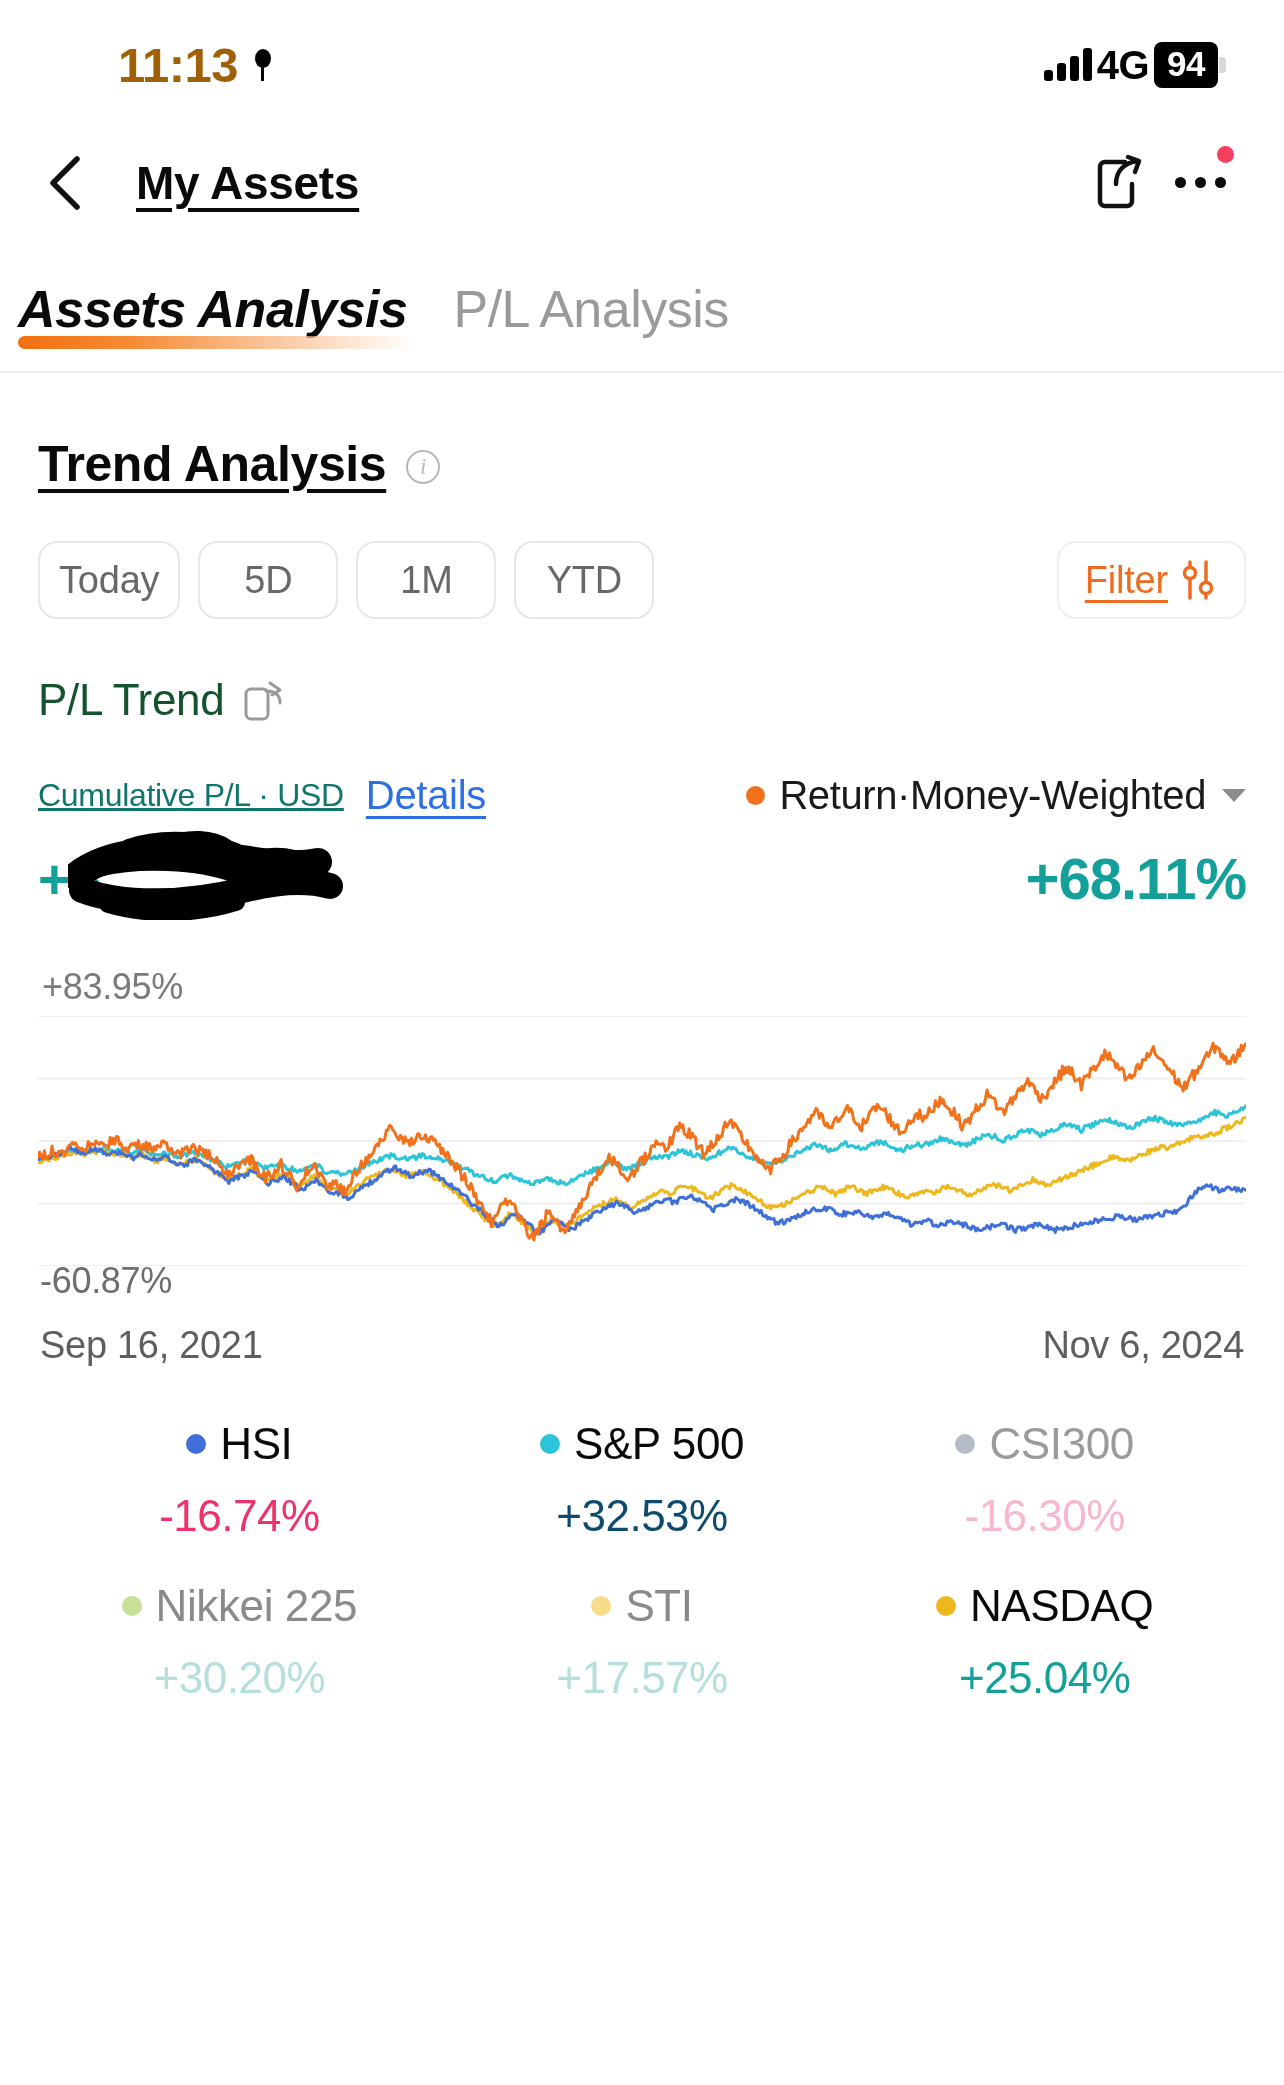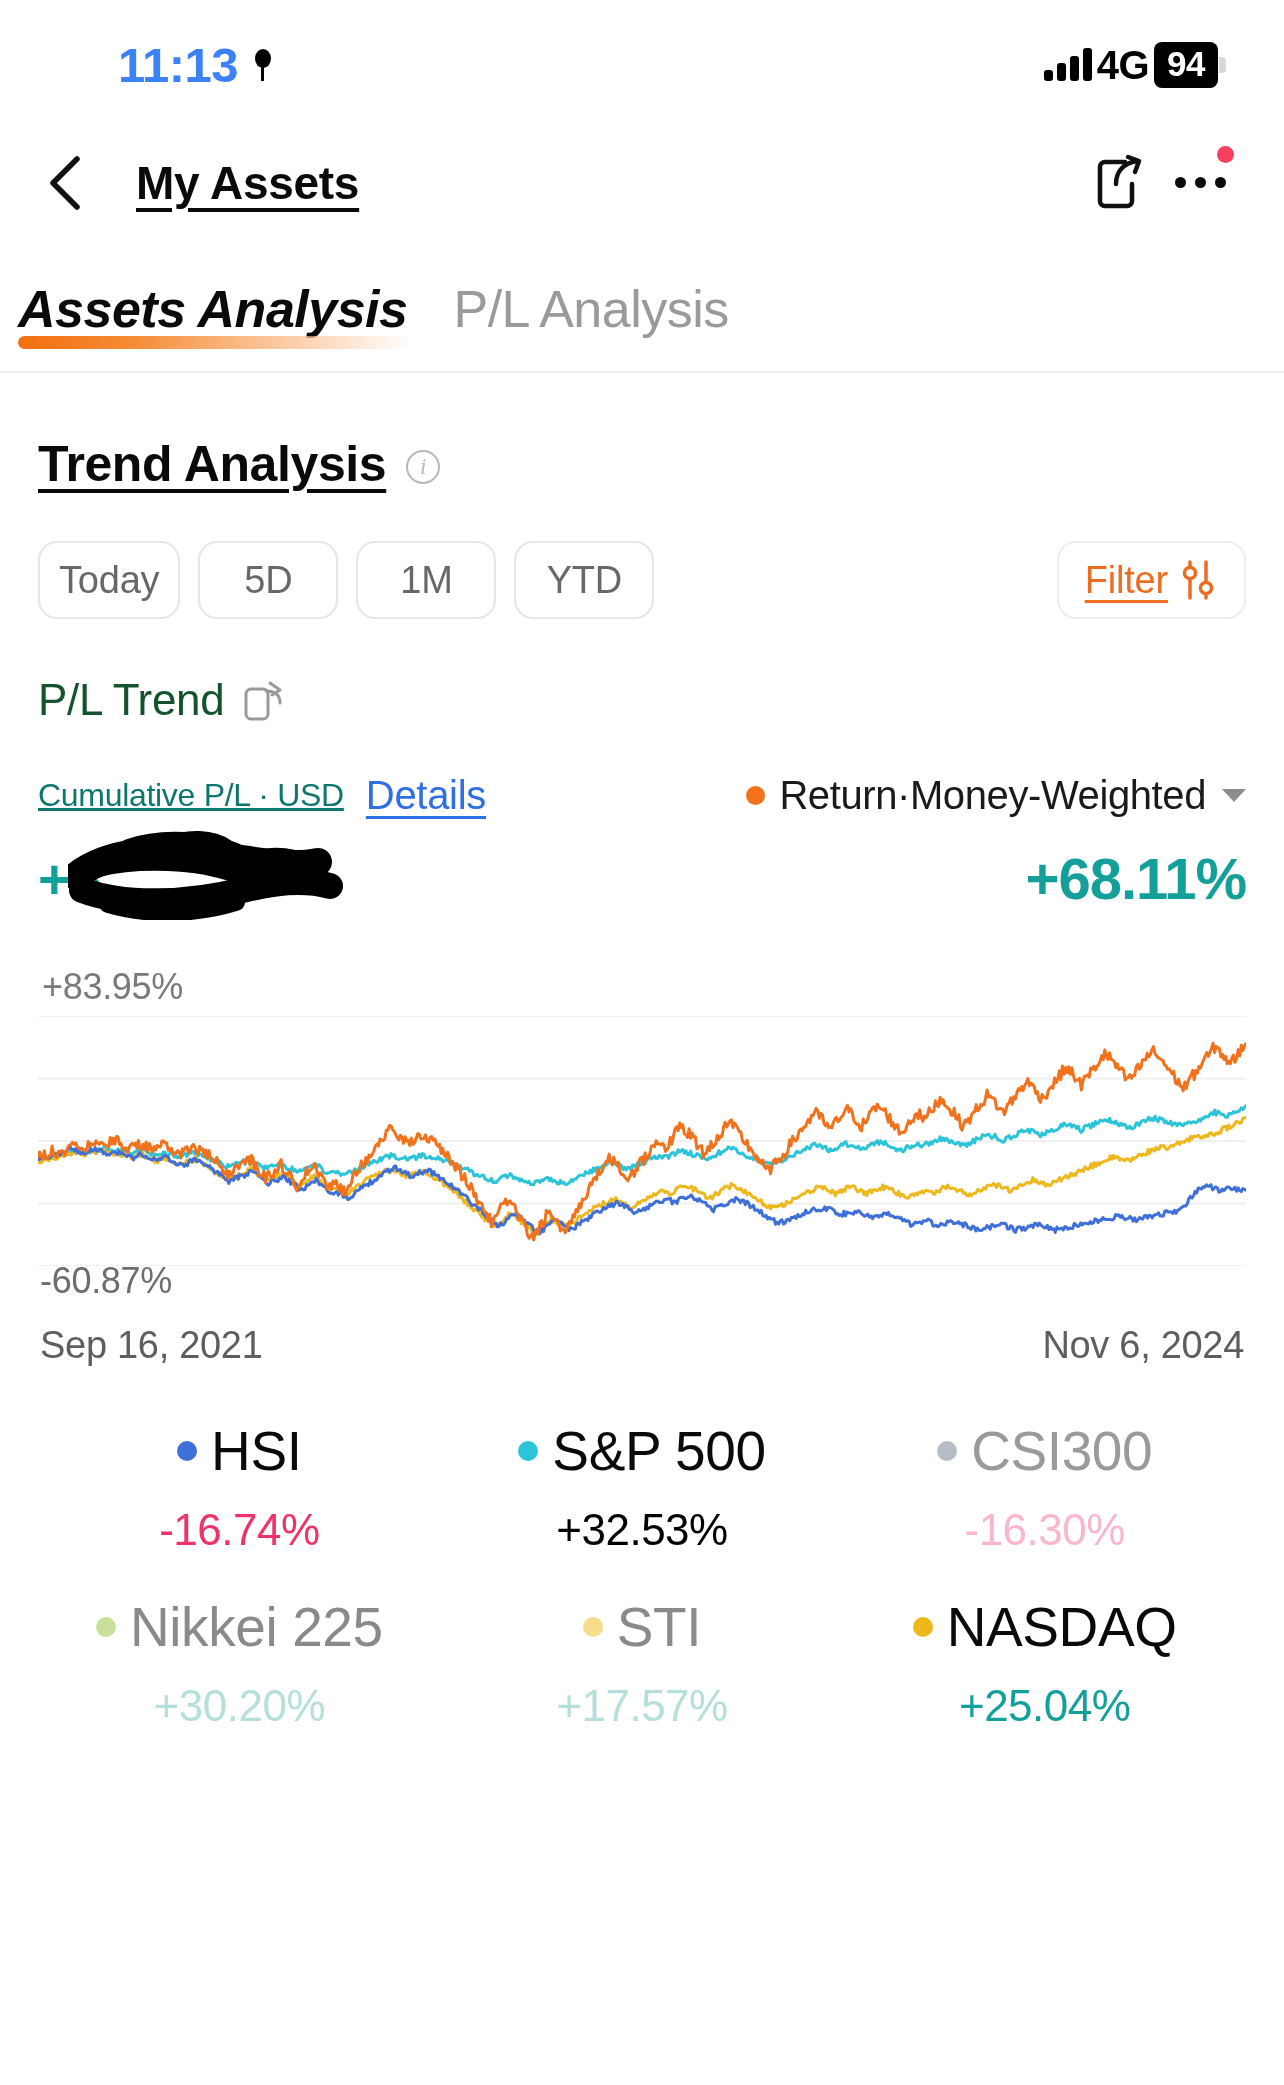--- a/index.html
+++ b/index.html
@@ -13,21 +13,21 @@
 
   
   .statusbar {
     height: 130px;
     display: flex;
     align-items: center;
     justify-content: space-between;
     padding: 0 58px 0 118px;
   }
   .sb-left { display: flex; align-items: center; gap: 16px; }
-  .sb-time { font-size: 49px; font-weight: 700; color: #3b82f6; letter-spacing: -0.5px; }
+  .sb-time { font-size: 49px; font-weight: 700; color: #a16207; letter-spacing: -0.5px; }
   .pin-icon { width: 18px; height: 32px; position: relative; }
   .pin-icon::before {
     content: ""; position: absolute; top: 0; left: 1px;
     width: 16px; height: 19px; border-radius: 50%; background: #000;
   }
   .pin-icon::after {
     content: ""; position: absolute; top: 15px; left: 7px;
     width: 3px; height: 17px; background: #000;
   }
   .sb-right { display: flex; align-items: center; gap: 5px; }
@@ -175,21 +175,21 @@
     margin-top: 22px; padding: 0 2px;
   }
   .date-lbl { font-size: 38px; color: #5e5e5e; letter-spacing: -0.3px; }
 
   
   .legend { margin-top: 52px; }
   .legend-row { display: flex; }
   .legend-cell { flex: 1; display: flex; flex-direction: column; align-items: center; }
   .legend-top { display: flex; align-items: center; gap: 14px; }
   .leg-dot { width: 20px; height: 20px; border-radius: 50%; display: block; }
-  .leg-name { font-size: 55px; letter-spacing: -0.4px; }
+  .leg-name { font-size: 44px; letter-spacing: -0.4px; }
   .leg-val { font-size: 44px; margin-top: 22px; letter-spacing: -0.5px; }
   .legend-row + .legend-row { margin-top: 40px; }
 </style>
 </head>
 <body>
 
 <div class="statusbar">
   <div class="sb-left">
     <div class="sb-time">11:13</div>
     <div class="pin-icon"></div>
@@ -331,21 +331,21 @@
           <span class="leg-dot" id="d00" style="background: rgb(63, 111, 216);"></span>
           <span class="leg-name" id="n00" style="color: rgb(10, 10, 10);">HSI</span>
         </div>
         <div class="leg-val" id="v00" style="color: rgb(240, 50, 106);">-16.74%</div>
       </div>
       <div class="legend-cell">
         <div class="legend-top">
           <span class="leg-dot" id="d01" style="background: rgb(43, 196, 216);"></span>
           <span class="leg-name" id="n01" style="color: rgb(10, 10, 10);">S&amp;P 500</span>
         </div>
-        <div class="leg-val" id="v01" style="color: #000000;">+32.53%</div>
+        <div class="leg-val" id="v01" style="color: #0c4a6e;">+32.53%</div>
       </div>
       <div class="legend-cell">
         <div class="legend-top">
           <span class="leg-dot" id="d02" style="background: rgb(182, 188, 198);"></span>
           <span class="leg-name" id="n02" style="color: rgb(154, 154, 154);">CSI300</span>
         </div>
         <div class="leg-val" id="v02" style="color: rgb(249, 183, 203);">-16.30%</div>
       </div>
     </div>
     <div class="legend-row">

